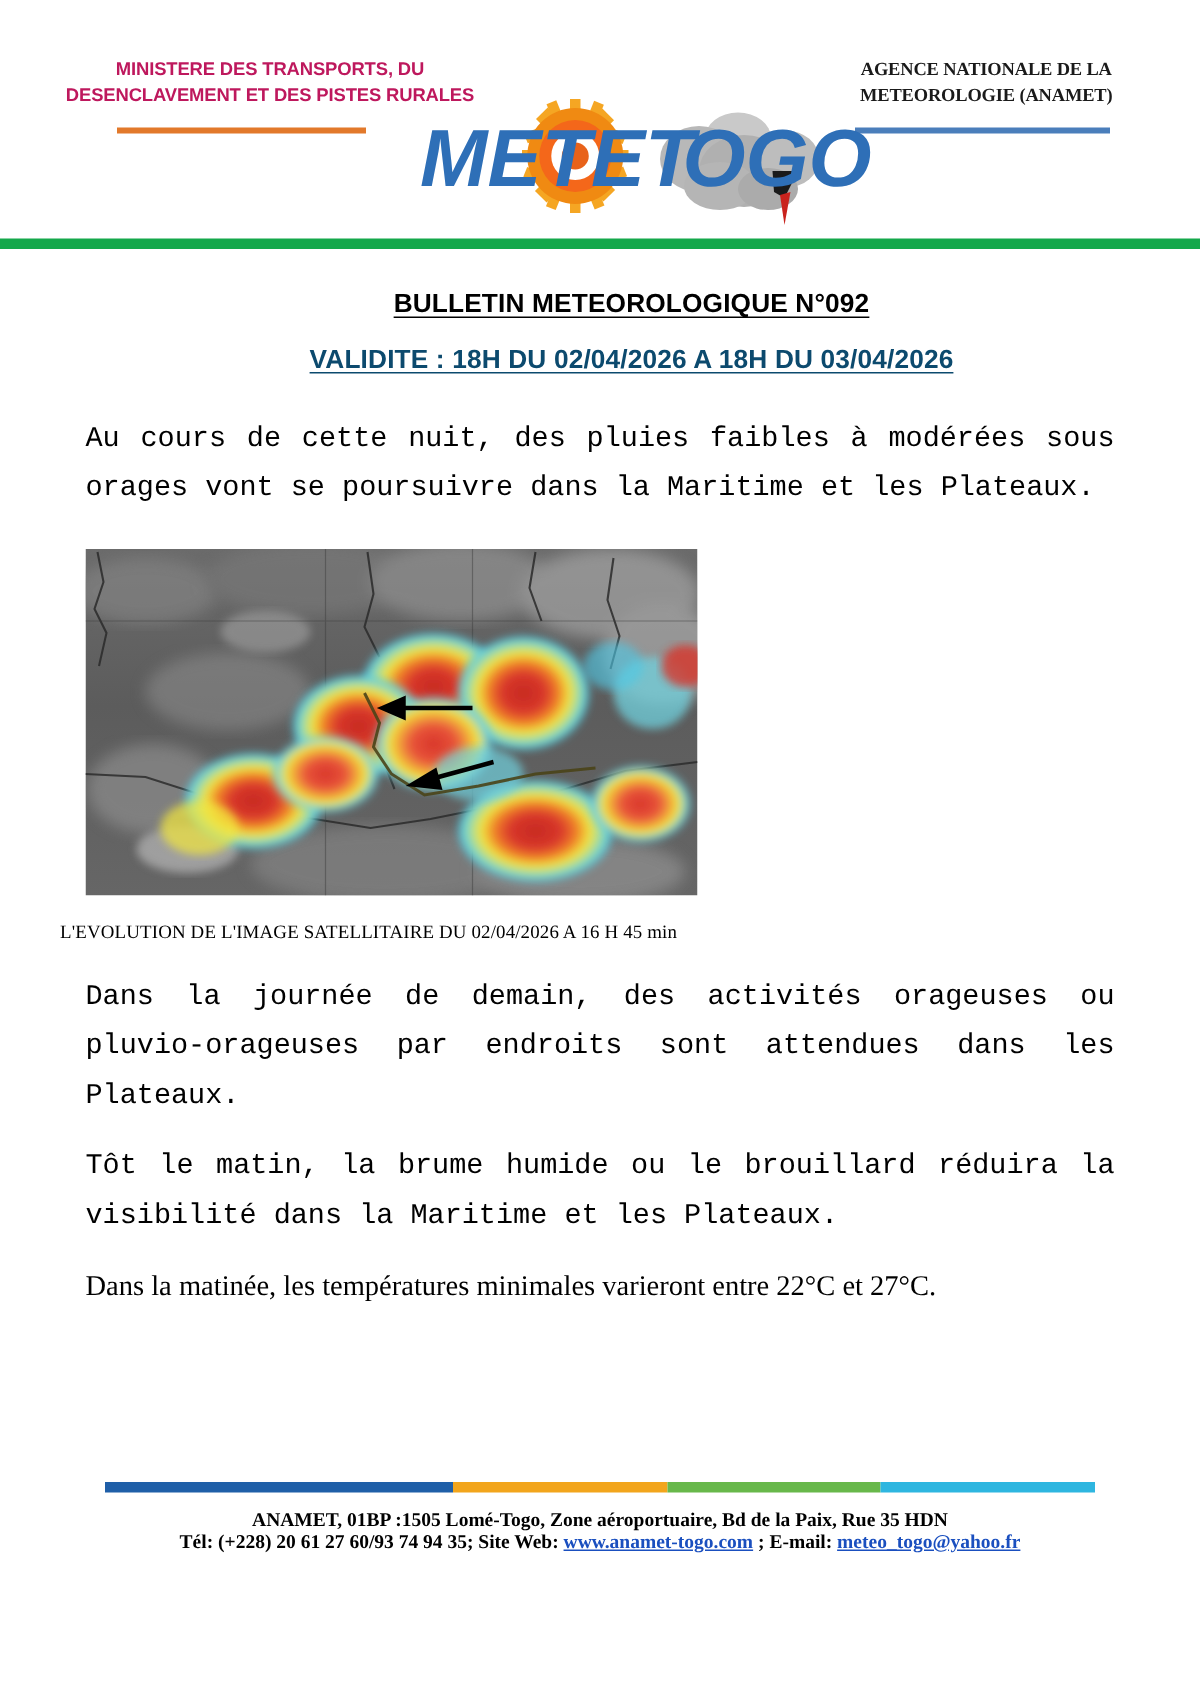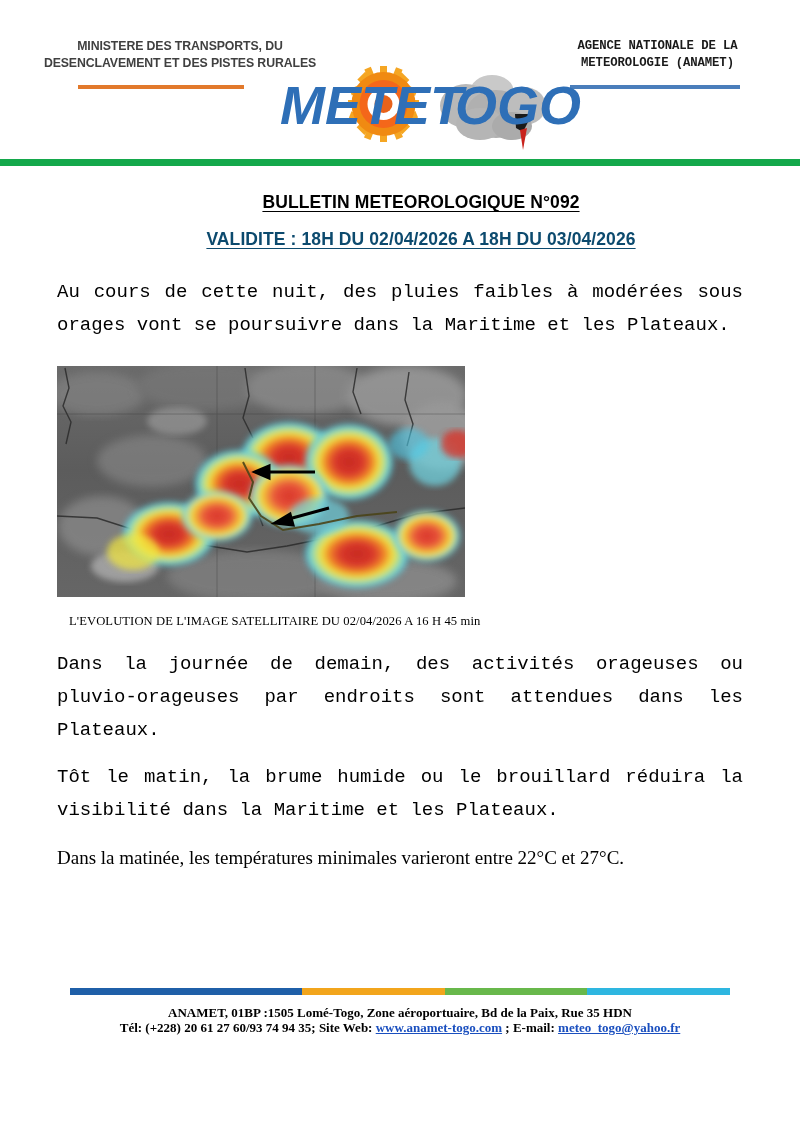--- a/index.html
+++ b/index.html
@@ -25,30 +25,30 @@
   .hdr-left {
     position: absolute;
     left: 30px;
     top: 38px;
     width: 300px;
     text-align: center;
     font-family: "Liberation Sans", sans-serif;
     font-weight: bold;
     font-size: 12.3px;
     line-height: 16.5px;
-    color: #404040;
+    color: #be185d;
     letter-spacing: -0.1px;
   }
   .hdr-right {
     position: absolute;
     left: 520px;
     top: 38px;
     width: 275px;
     text-align: center;
-    font-family: Liberation Mono, monospace;
+    font-family: Liberation Serif, serif;
     font-weight: bold;
     font-size: 12.3px;
     line-height: 16.5px;
     color: #1a1a1a;
     letter-spacing: -0.1px;
   }
   .rule-orange {
     position: absolute;
     left: 78px;
     top: 85px;
@@ -135,21 +135,21 @@
   .sat-figure {
     position: absolute;
     left: 57px;
     top: 366px;
     width: 408px;
     height: 231px;
   }
   .sat-figure svg { display: block; }
   .sat-caption {
     position: absolute;
-    left: 69px;
+    left: 40px;
     top: 614px;
     font-family: "Liberation Serif", serif;
     font-size: 12.6px;
     color: #000;
     letter-spacing: 0.1px;
     white-space: nowrap;
   }
 
   .after-image {
     position: absolute;

